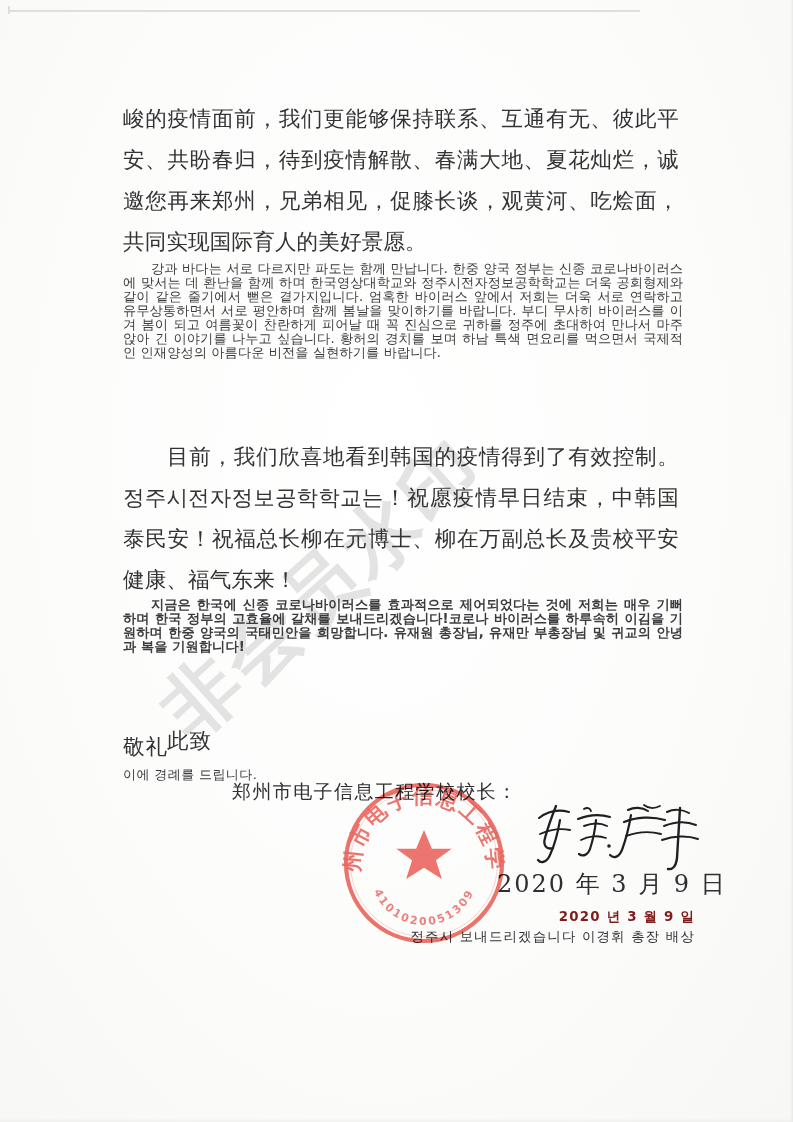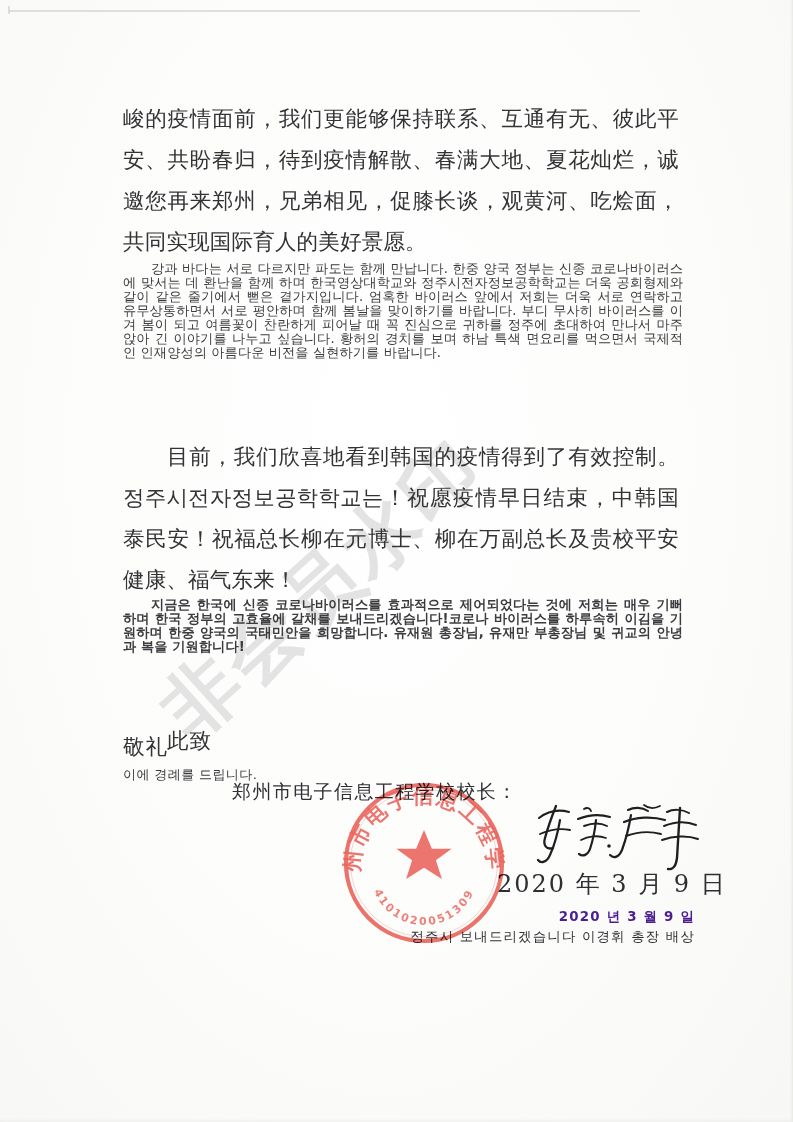--- a/index.html
+++ b/index.html
@@ -173,21 +173,21 @@
     white-space: nowrap;
     z-index: 4;
   }
   .sign-date-kr {
     position: absolute;
     right: 98px;
     top: 908px;
     font-family: "DejaVu Sans", sans-serif;
     font-size: 13.4px;
     font-weight: 700;
-    color: #4c1d95;
+    color: #7f1d1d;
     letter-spacing: 1.2px;
     white-space: nowrap;
     z-index: 4;
     margin-left: 26px;
   }
   .sign-org-kr {
     position: absolute;
     right: 98px;
     top: 928px;
     font-family: "DejaVu Sans", sans-serif;

